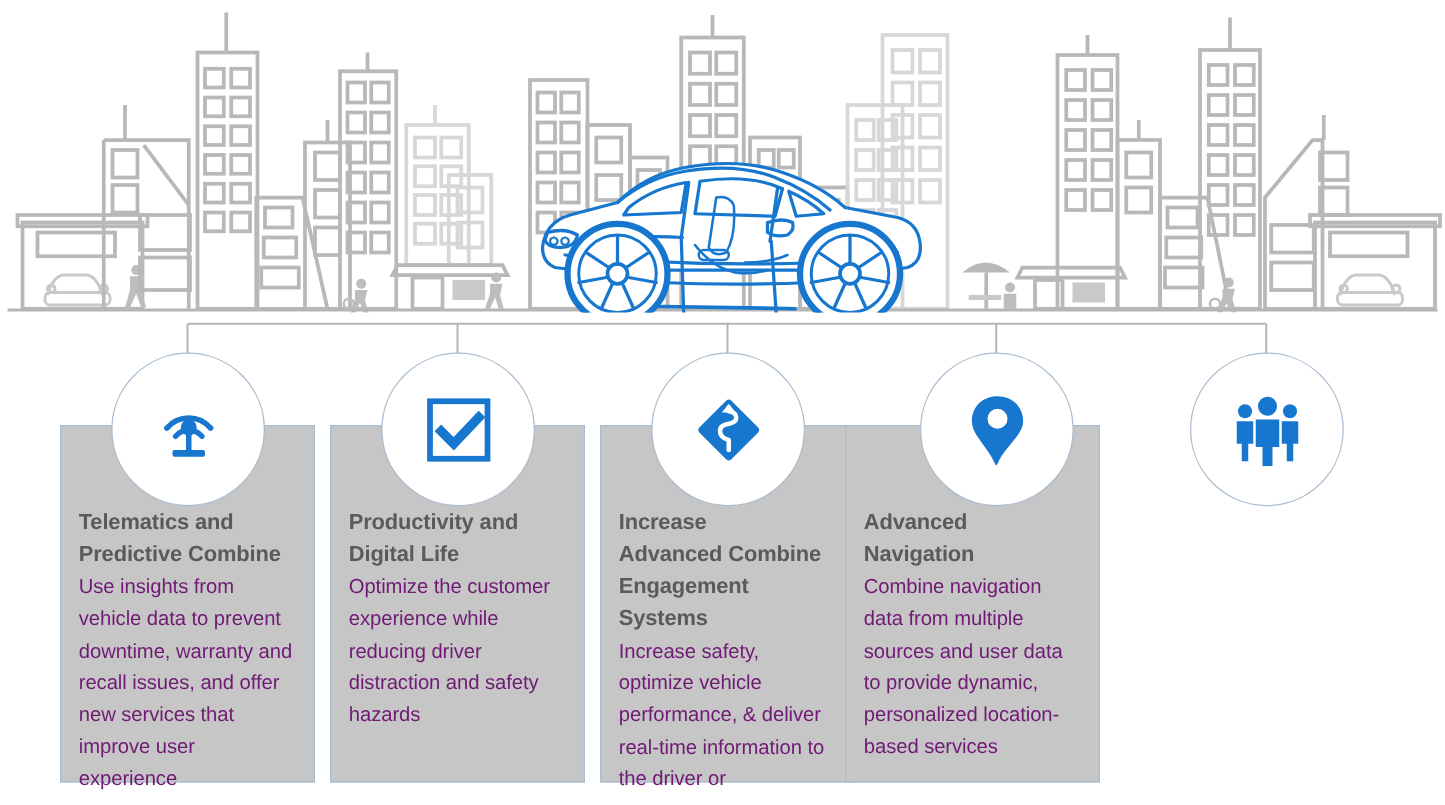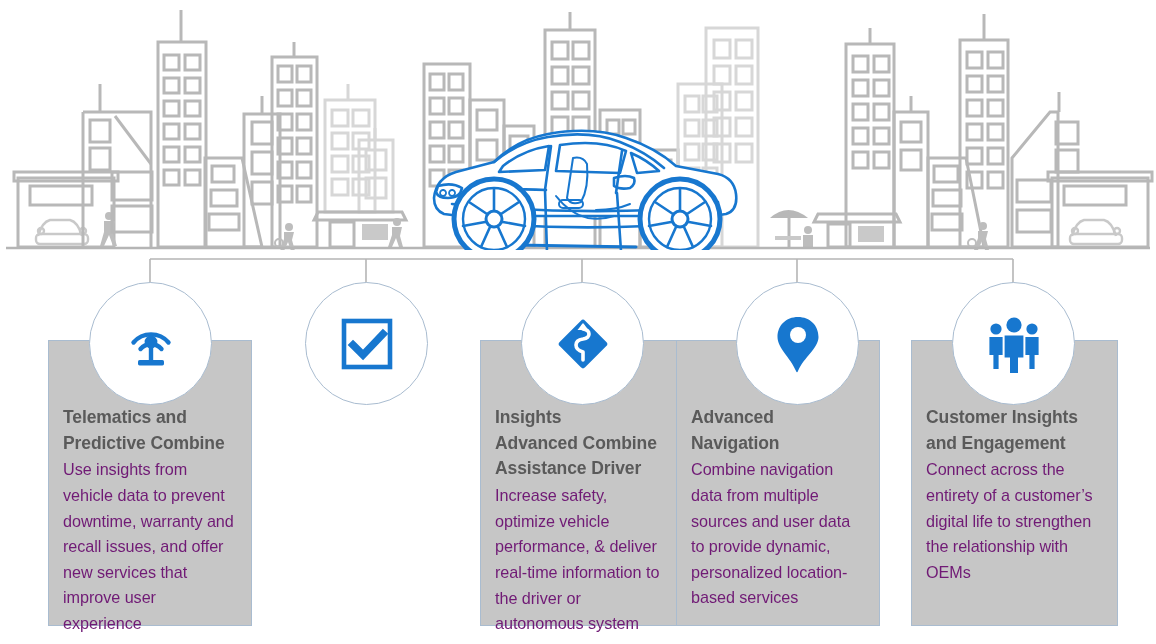--- a/index.html
+++ b/index.html
@@ -460,41 +460,41 @@
 
   <div class="cards">
 
     <div class="card" style="left:48px;width:204px;">
       <div class="card-body">
         <h3><span>Telematics and</span><br><span>Predictive Combine</span></h3>
         <p>Use insights from vehicle data to prevent downtime, warranty and recall issues, and offer new services that improve user experience</p>
       </div>
     </div>
 
+    <div class="card" style="left:264px;width:204px;">
+      <div class="card-body">
+        <h3><span>Productivity and</span><br><span>Digital Life</span></h3>
+        <p>Optimize the customer experience while reducing driver distraction and safety hazards</p>
+      </div>
+    </div>
 
     <div class="card" style="left:480px;width:204px;">
       <div class="card-body">
-        <h3><span>Insights</span><br><span>Advanced Combine</span><br><span>Assistance Driver</span></h3>
+        <h3><span>Increase</span><br><span>Advanced Combine</span><br><span>Engagement Systems</span></h3>
         <p>Increase safety, optimize vehicle performance, &amp; deliver real-time information to the driver or autonomous system</p>
       </div>
     </div>
 
     <div class="card" style="left:676px;width:204px;">
       <div class="card-body">
         <h3><span>Advanced</span><br><span>Navigation</span></h3>
         <p>Combine navigation data from multiple sources and user data to provide dynamic, personalized location-based services</p>
       </div>
     </div>
 
-    <div class="card" style="left:911px;width:207px;">
-      <div class="card-body">
-        <h3><span>Customer Insights</span><br><span>and Engagement</span></h3>
-        <p>Connect across the entirety of a customer’s digital life to strengthen the relationship with OEMs</p>
-      </div>
-    </div>
   </div>
 
   <div class="cards">
 
     <div class="circle" style="left:89px;">
       <svg width="62" height="62" viewBox="0 0 62 62">
         <g stroke="#1777cf" fill="none" stroke-width="4.4" stroke-linecap="round">
           <path d="M20.5 36 a14 14 0 0 1 21 0"></path>
           <path d="M13.5 29.5 a23 23 0 0 1 35 0"></path>
         </g>

